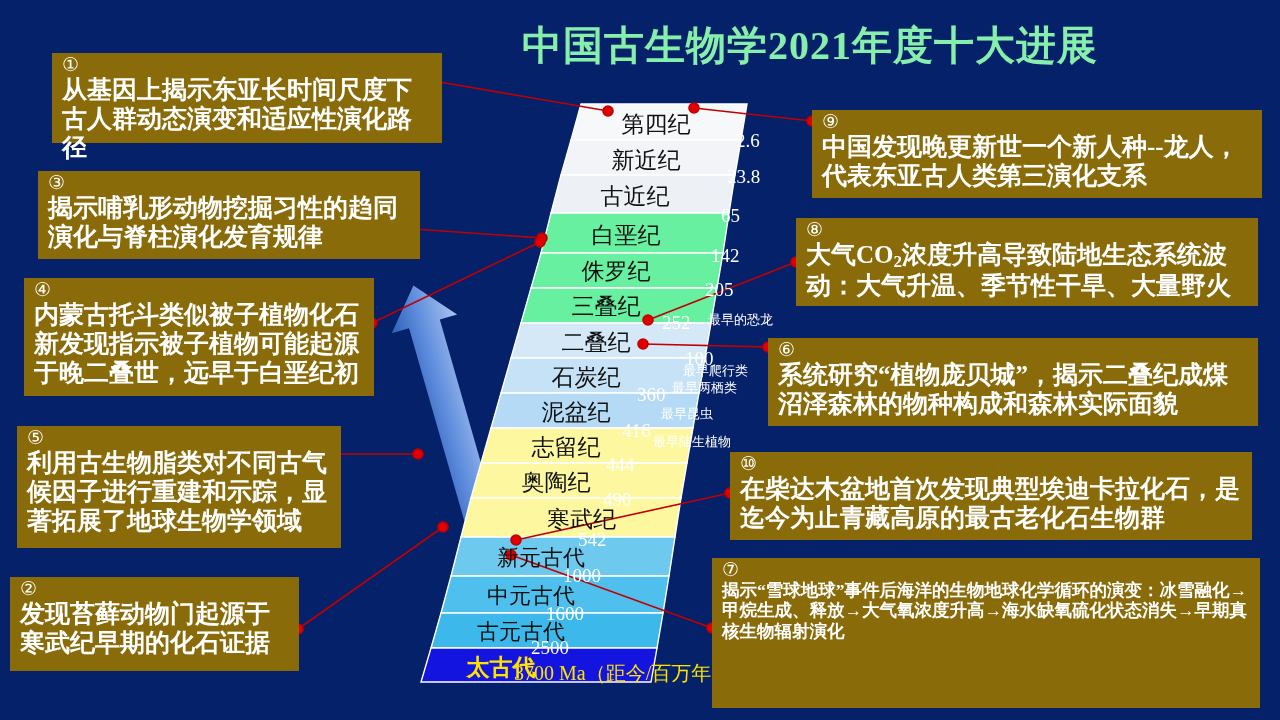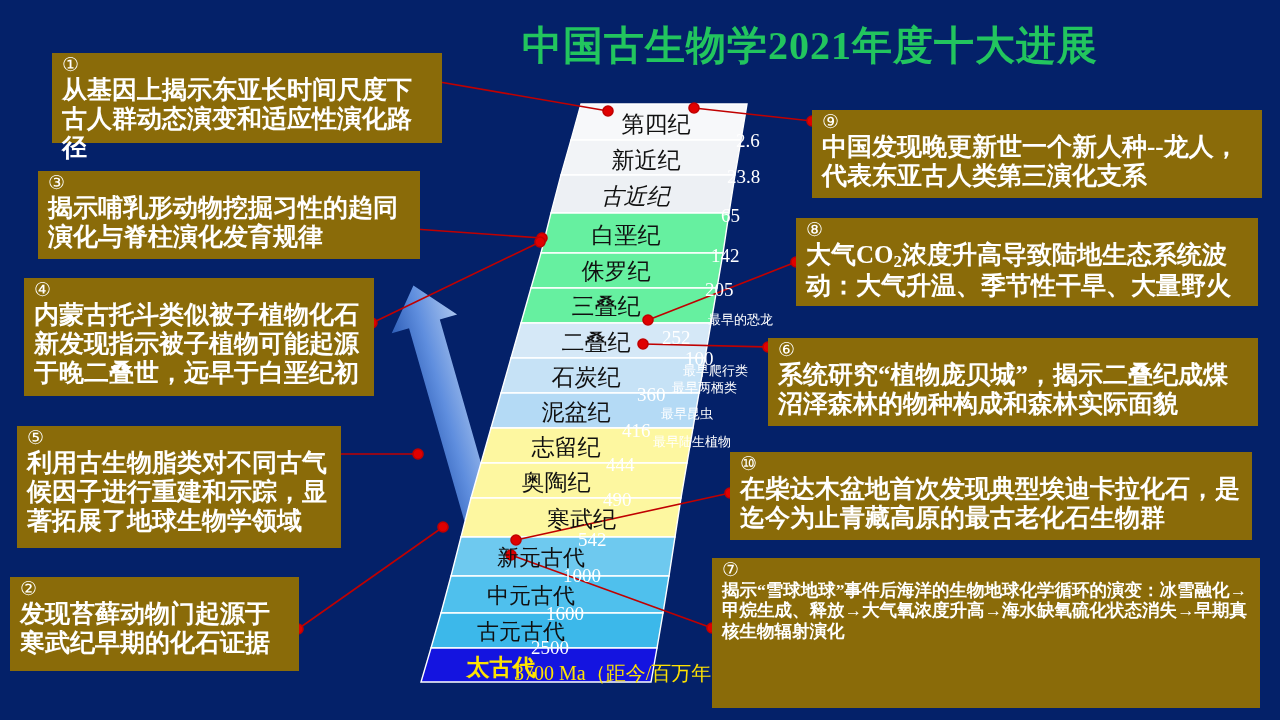--- a/index.html
+++ b/index.html
@@ -8,21 +8,21 @@
     background:#042169;
     font-family:"Liberation Sans","DejaVu Sans",sans-serif;
   }
   #stage{position:absolute;inset:0;width:1280px;height:720px;}
 
   
   .title{
     position:absolute;left:470px;top:18px;width:680px;
     text-align:center;
     font-family:"Liberation Serif","DejaVu Serif",serif;
-    font-weight:bold;font-size:40px;color:#22c55e;letter-spacing:1px;
+    font-weight:bold;font-size:40px;color:#86efac;letter-spacing:1px;
     white-space:nowrap;
   }
 
   
   svg.layer{position:absolute;left:0;top:0;width:1280px;height:720px;overflow:visible;}
   svg.lines{z-index:4;pointer-events:none;}
   svg.column{z-index:3;}
   svg.arrow{z-index:2;}
 
   
@@ -121,41 +121,41 @@
       <polygon points="451,576,669,576,663,613,441,613" fill="#4fc0ed"></polygon>
 
       <polygon points="441,613,663,613,657,648,431,648" fill="#3cb8ea"></polygon>
 
       <polygon points="431,648,657,648,651,682,421,682" fill="#1414e0"></polygon>
     </g>
   </svg>
 
   <div class="plabel" style="left:586px;top:109px;width:140px;">第四纪</div>
   <div class="plabel" style="left:576px;top:145px;width:140px;">新近纪</div>
-  <div class="plabel" style="left:565px;top:181px;width:140px;font-style:italic;">古近纪</div>
+  <div class="plabel" style="left:565px;top:181px;width:140px;">古近纪</div>
   <div class="plabel" style="left:556px;top:220px;width:140px;">白垩纪</div>
   <div class="plabel" style="left:546px;top:256px;width:140px;">侏罗纪</div>
   <div class="plabel" style="left:536px;top:291px;width:140px;">三叠纪</div>
   <div class="plabel" style="left:526px;top:327px;width:140px;">二叠纪</div>
   <div class="plabel" style="left:516px;top:362px;width:140px;">石炭纪</div>
   <div class="plabel" style="left:496px;top:432px;width:140px;">志留纪</div>
   <div class="plabel" style="left:506px;top:397px;width:140px;">泥盆纪</div>
   <div class="plabel" style="left:486px;top:467px;width:140px;">奥陶纪</div>
   <div class="plabel" style="left:476px;top:504px;width:140px;text-align:right;">寒武纪</div>
   <div class="plabel" style="left:461px;top:543px;width:160px;font-size:22px;">新元古代</div>
   <div class="plabel" style="left:451px;top:581px;width:160px;font-size:22px;">中元古代</div>
   <div class="plabel" style="left:441px;top:617px;width:160px;font-size:22px;">古元古代</div>
   <div class="plabel archean" style="left:421px;top:652px;width:160px;font-size:23px;">太古代</div>
 
   <div class="age" style="left:736px;top:130px;">2.6</div>
   <div class="age" style="left:727px;top:166px;">23.8</div>
   <div class="age" style="left:721px;top:205px;">65</div>
   <div class="age" style="left:711px;top:245px;">142</div>
   <div class="age" style="left:705px;top:279px;">205</div>
-  <div class="age" style="left:662px;top:312px;margin-top:15px;">252</div>
+  <div class="age" style="left:662px;top:312px;">252</div>
   <div class="age" style="left:685px;top:348px;">100</div>
   <div class="age" style="left:637px;top:384px;">360</div>
   <div class="age" style="left:622px;top:420px;">416</div>
   <div class="age" style="left:606px;top:454px;text-align:right;">444</div>
   <div class="age" style="left:603px;top:489px;">490</div>
   <div class="age" style="left:578px;top:529px;">542</div>
   <div class="age" style="left:563px;top:565px;">1000</div>
   <div class="age" style="left:546px;top:603px;">1600</div>
   <div class="age" style="left:531px;top:637px;">2500</div>
 

